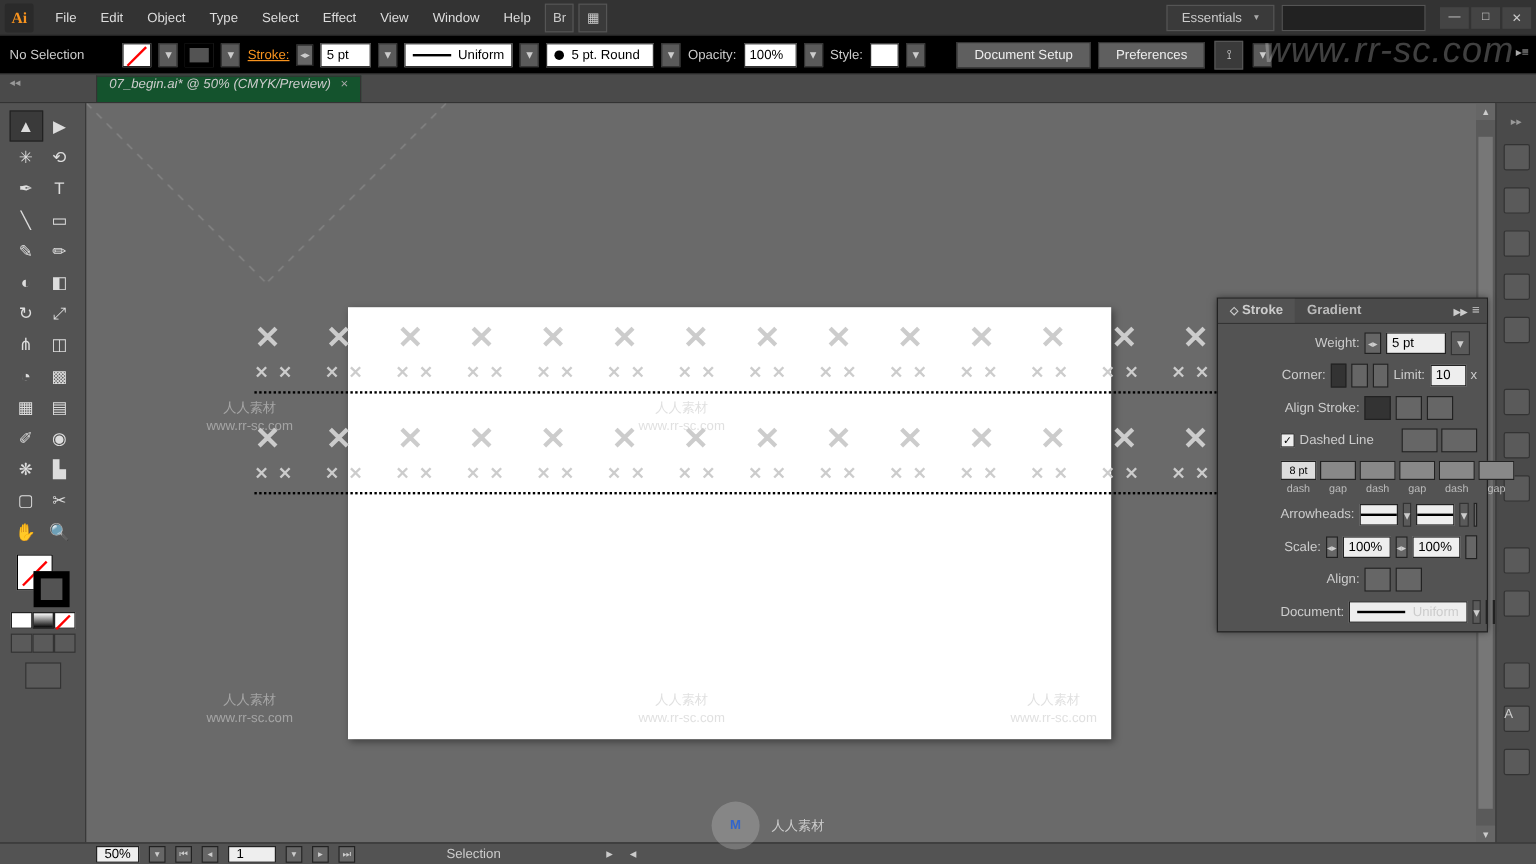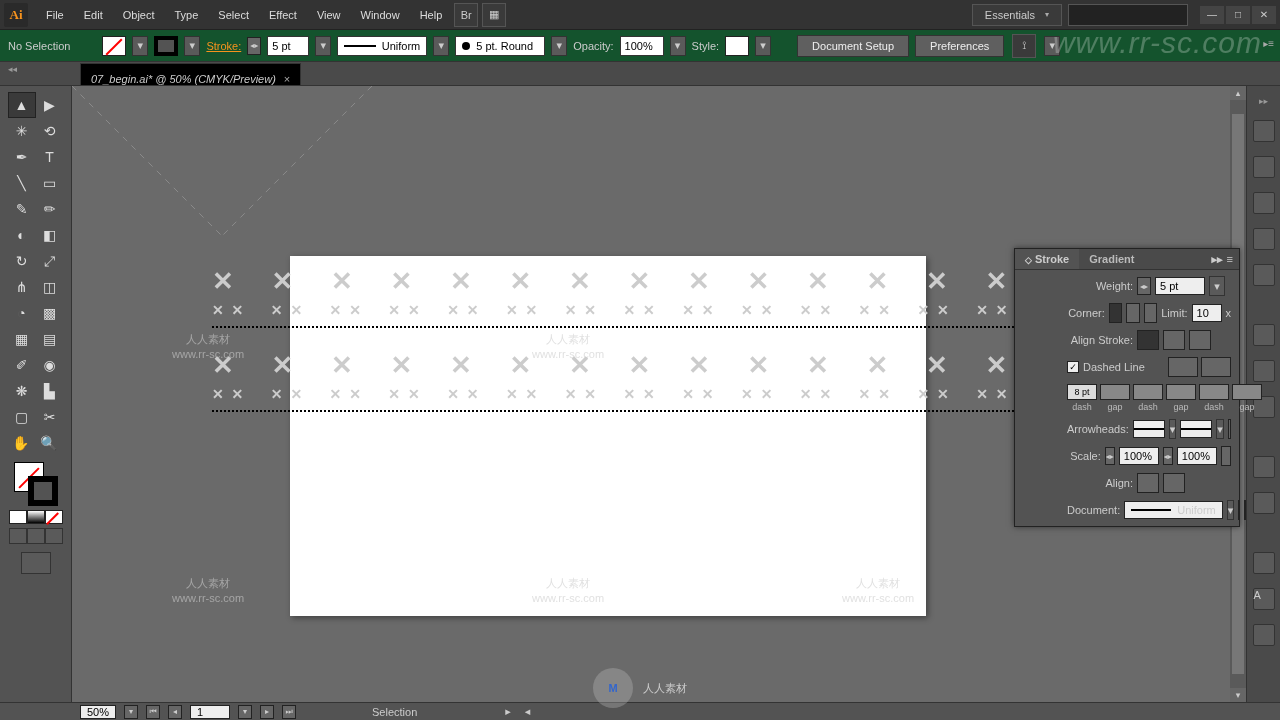--- a/index.html
+++ b/index.html
@@ -10,34 +10,34 @@
 .app-logo { width:24px; height:24px; background:#2a2a2a; display:flex; align-items:center; justify-content:center; color:#f7931e; font-weight:bold; font-size:13px; border-radius:2px; margin-right:8px;font-family:Liberation Serif, serif; }
 .menubar .menu-item { padding:6px 10px; color:#ddd; cursor:default; }
 .menubar-right { margin-left:auto; display:flex; align-items:center; gap:6px; }
 .workspace-dd { background:#3a3a3a; padding:4px 12px; border:1px solid #555; display:flex; align-items:center; gap:6px; }
 .search-box { width:120px; height:22px; background:#222; border:1px solid #555; }
 .win-controls { display:flex; gap:2px; margin-left:6px; }
 .win-btn { width:24px; height:18px; background:#444; display:flex; align-items:center; justify-content:center; font-size:10px; }
 .icon-btn { width:24px; height:24px; background:#3a3a3a; border:1px solid #555; display:flex; align-items:center; justify-content:center; margin:0 2px; }
 
 
-.controlbar { height:32px; background:#14532d; border-bottom:1px solid #333; display:flex; align-items:center; padding:0 8px; gap:6px; position:relative; }
+.controlbar { height:32px; background:#000000; border-bottom:1px solid #333; display:flex; align-items:center; padding:0 8px; gap:6px; position:relative; }
 .controlbar .lbl { color:#ccc; }
 .ctl-swatch { width:24px; height:20px; background:#fff; border:1px solid #222; position:relative; }
 .ctl-swatch.diag::after { content:""; position:absolute; left:0; right:0; top:50%; border-top:2px solid red; transform:rotate(-45deg); }
 .ctl-dd { width:16px; height:20px; background:#5a5a5a; border:1px solid #333; display:flex; align-items:center; justify-content:center; }
 .ctl-input { background:#fff; color:#000; border:1px solid #333; height:20px; padding:0 4px; display:flex; align-items:center; }
 .ctl-select { background:#fff; color:#000; border:1px solid #333; height:20px; padding:0 6px; display:flex; align-items:center; min-width:80px; }
 .ctl-btn { background:#5f5f5f; border:1px solid #333; height:22px; padding:0 14px; display:flex; align-items:center; color:#eee; }
 .expand-arrow { position:absolute; right:6px; top:8px; color:#aaa; font-size:10px; }
 
 
 .tabbar { height:24px; background:#4a4a4a; display:flex; align-items:flex-end; padding-left:80px; border-bottom:1px solid #333; position:relative; }
 .tab-expand { position:absolute; left:8px; top:2px; color:#999; font-size:9px; }
-.doc-tab { background:#000000; height:22px; padding:0 10px; display:flex; align-items:flex-end; gap:8px; border:1px solid #333; border-bottom:none; font-style:italic; color:#ddd; }
+.doc-tab { background:#14532d; height:22px; padding:0 10px; display:flex; align-items:flex-start; gap:8px; border:1px solid #333; border-bottom:none; font-style:italic; color:#ddd; }
 .doc-tab .close { font-style:normal; color:#aaa; }
 
 
 .workarea { position:absolute; top:86px; left:0; right:0; bottom:18px; display:flex; }
 .toolbox { width:72px; background:#535353; border-right:1px solid #333; display:flex; flex-direction:column; align-items:center; padding-top:6px; }
 .tool-row { display:flex; }
 .tool { width:28px; height:26px; display:flex; align-items:center; justify-content:center; color:#ddd; font-size:14px; }
 .tool.active { background:#3a3a3a; border:1px solid #222; }
 .fill-stroke { margin-top:6px; position:relative; width:44px; height:44px; }
 .fs-fill { position:absolute; top:0; left:0; width:30px; height:30px; background:#fff; border:1px solid #000; }

